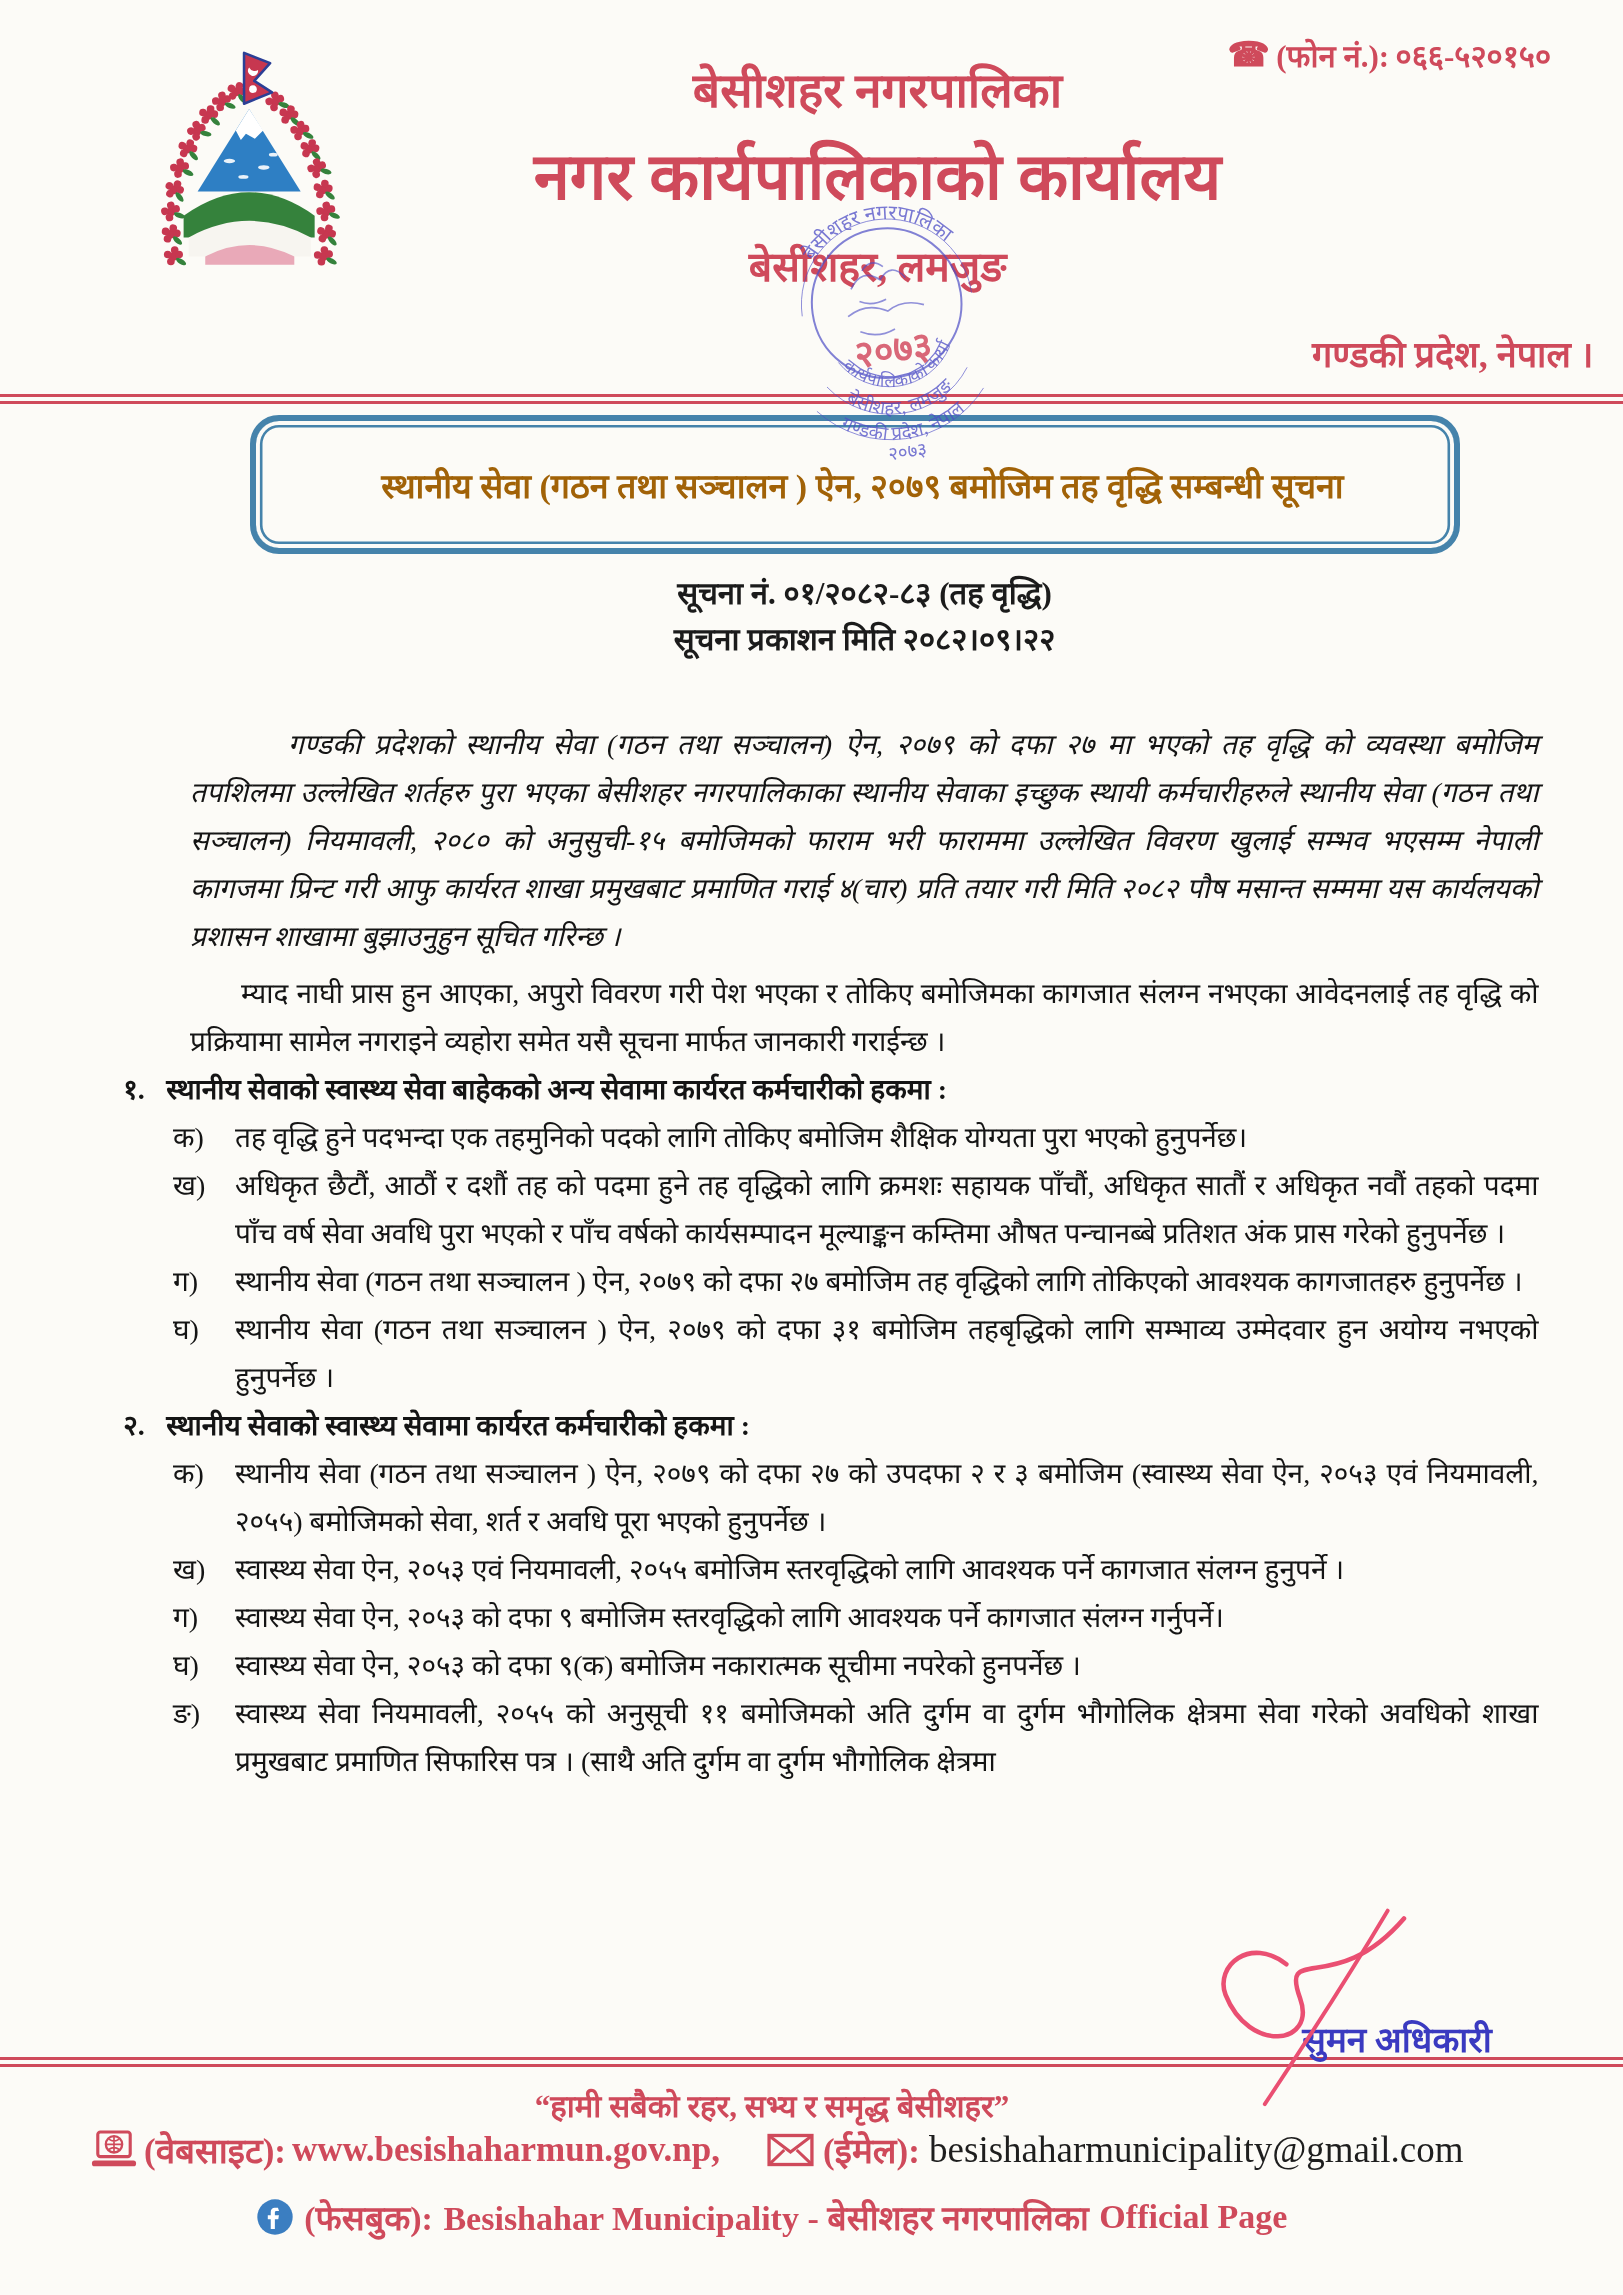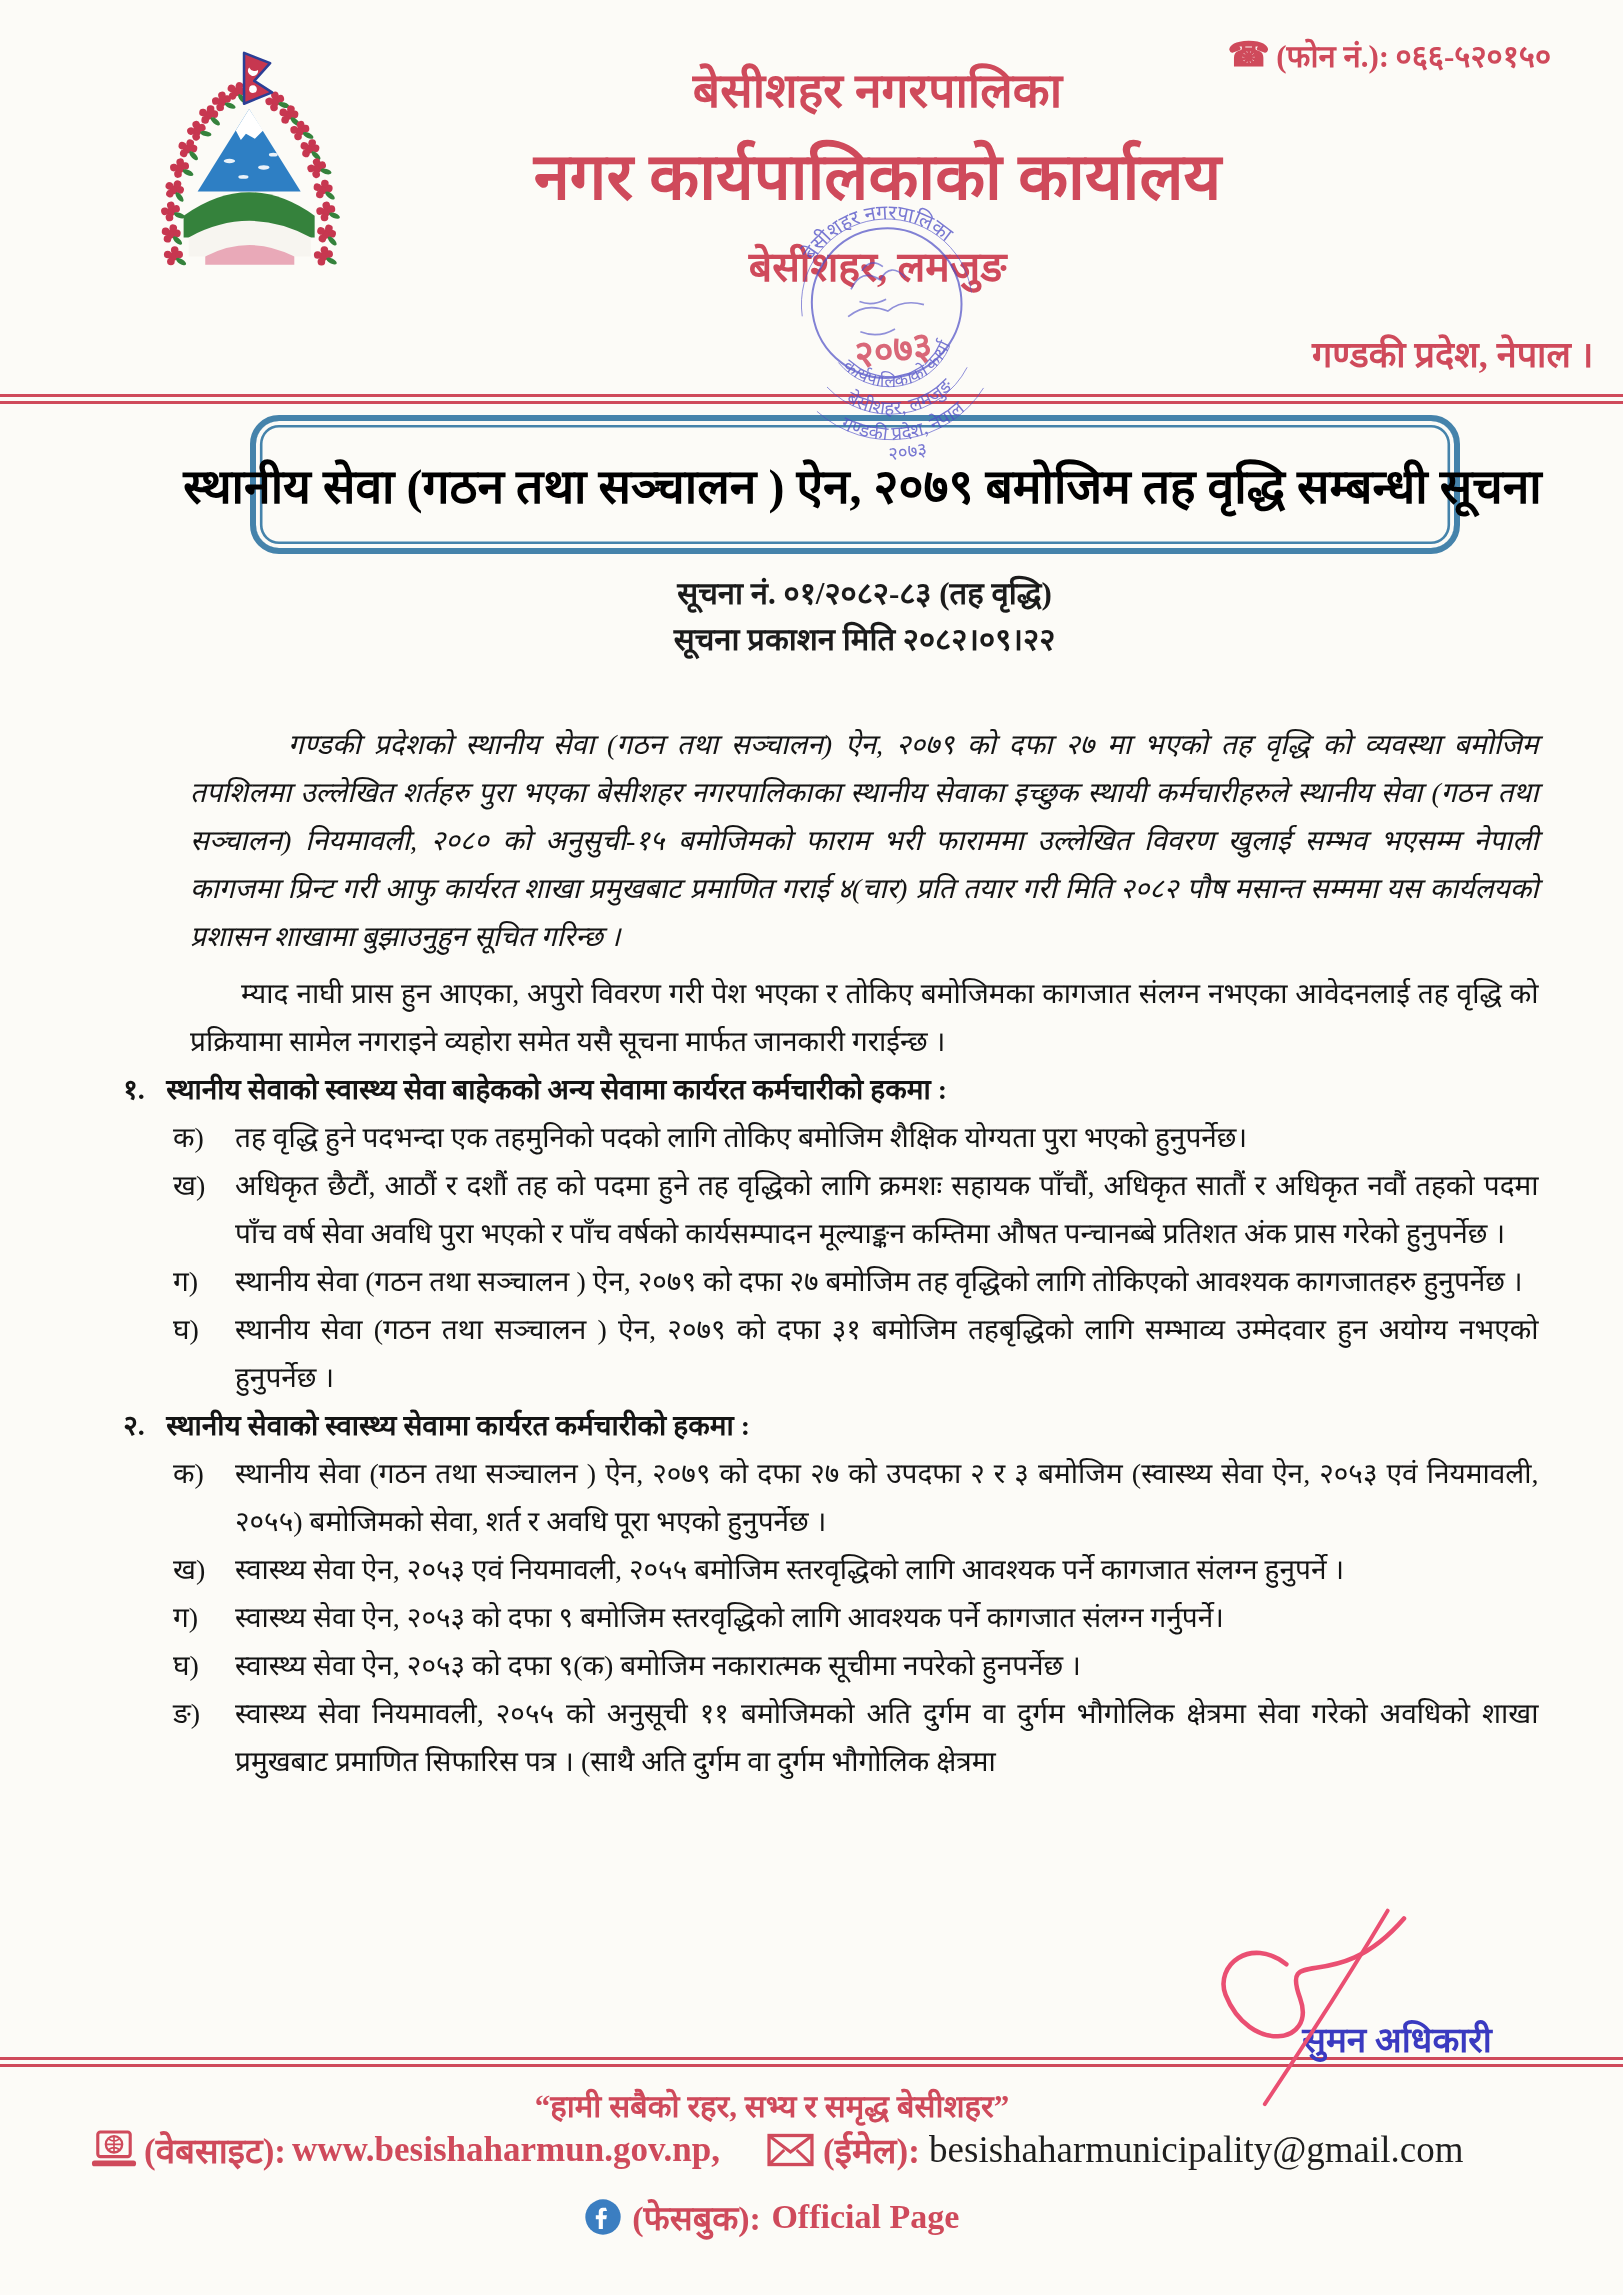--- a/index.html
+++ b/index.html
@@ -38,21 +38,21 @@
   
   .title-box{
     position:absolute;left:250px;top:415px;width:1210px;height:139px;
     box-sizing:border-box;
     border:6.5px solid #4583ab;border-radius:29px;
     box-shadow:inset 0 0 0 3.9px #fcfbf7, inset 0 0 0 6.5px #4583ab;
     display:flex;align-items:center;justify-content:center;
     z-index:2;background:transparent;
   }
   .title-box .t{
-    font-size:48px;font-weight:700;color:#000000;
+    font-size:34px;font-weight:700;color:#a16207;
     white-space:nowrap;letter-spacing:0px;margin-left:15px;
   }
   .notice-meta{position:absolute;left:380px;width:969px;text-align:center;font-size:31px;font-weight:600;color:#1b1b1b;white-space:nowrap;}
   .meta1{top:571px;}
   .meta2{top:617px;}
   
   .body-text{
     position:absolute;left:105px;top:721px;width:1440px;
     font-size:28px;line-height:48px;text-align:justify;font-weight:500;
     color:#141414;
@@ -271,17 +271,18 @@
       <span class="email">besishaharmunicipality@gmail.com</span>
     </span>
   </div>
 
   <div class="fb-row">
     <svg class="icon-svg" width="38" height="38" viewBox="0 0 58 58">
       <circle cx="29" cy="29" r="27" fill="#3b7ec1"></circle>
       <path d="M33.5,15 h-5 c-3.6,0 -6,2.6 -6,6.2 v5.3 h-4.5 v6 h4.5 v15 h6.3 v-15 h5.2 l1,-6 h-6.2 v-4.2 c0,-1.5 0.8,-2.3 2.4,-2.3 h4 Z" fill="#ffffff"></path>
     </svg>
     <span>(फेसबुक):</span>
+    <span class="latin">Besishahar Municipality - बेसीशहर नगरपालिका</span>
     <span class="latin">Official Page</span>
   </div>
 
 </div>
 
 
 </body></html>

